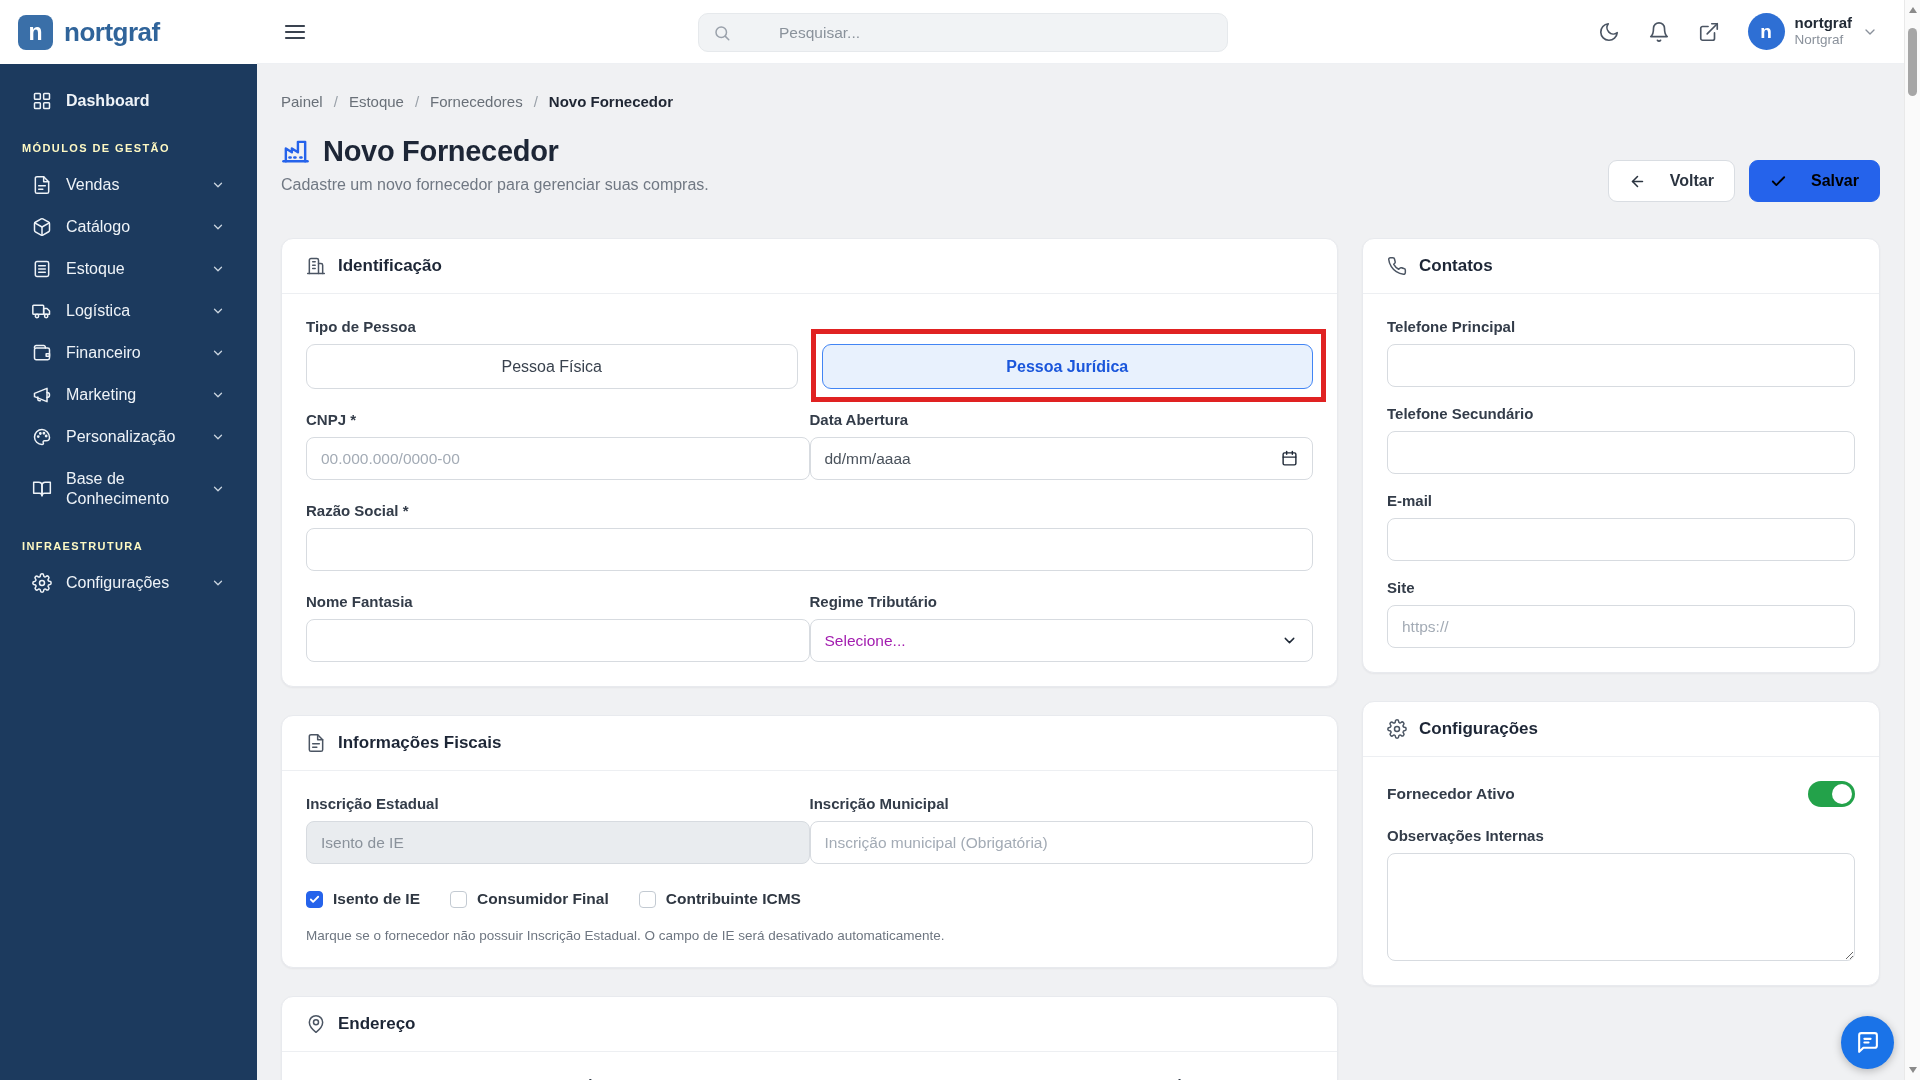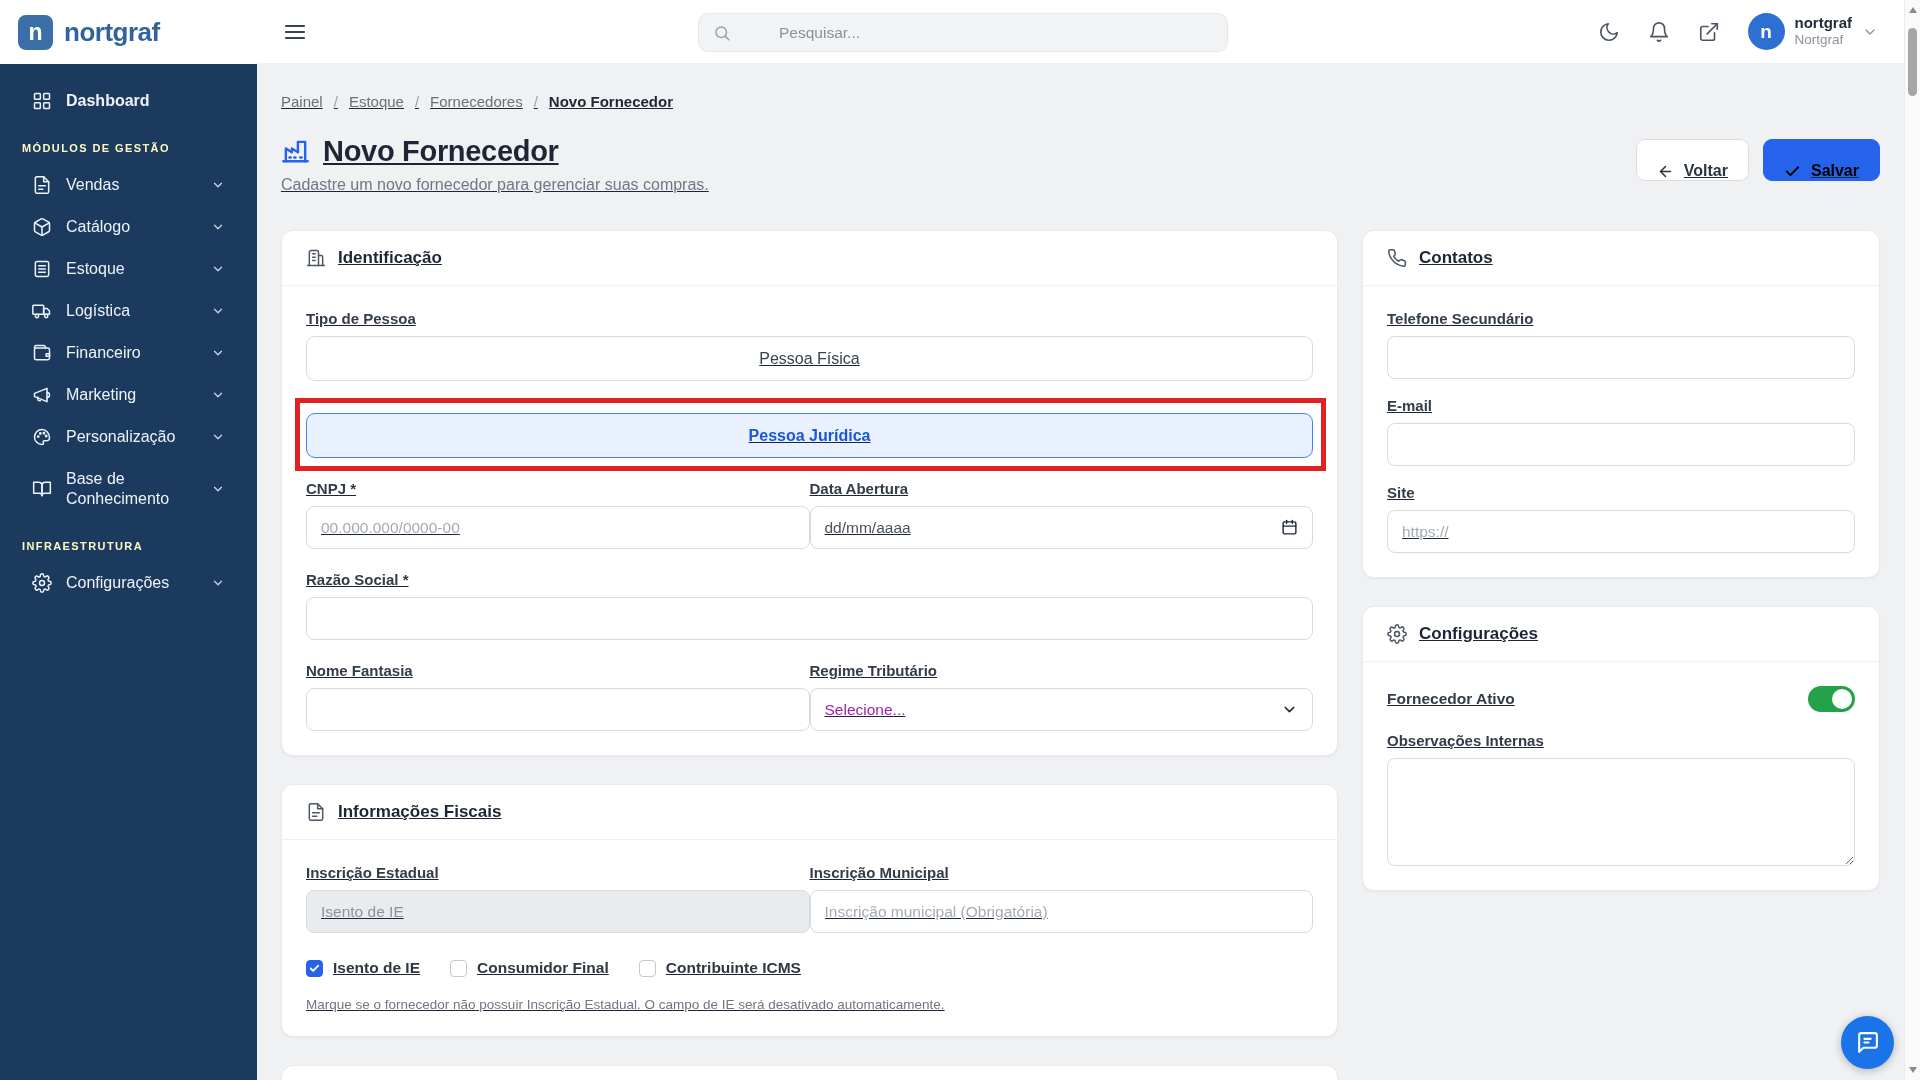--- a/index.html
+++ b/index.html
@@ -33,34 +33,34 @@
   .tb-icon { width:22px; height:22px; color:#4b5563; cursor:pointer; display:flex; }
   .tb-icon svg { width:22px; height:22px; }
   .user-chip { display:flex; align-items:center; gap:10px; cursor:pointer; }
   .avatar { width:37px; height:37px; border-radius:50%; background:#2e6fd4; color:#fff; font-weight:800; font-size:19px; display:flex; align-items:center; justify-content:center; }
   .user-name { font-size:15px; font-weight:700; color:#222b36; line-height:1.2; }
   .user-org { font-size:13.5px; color:#8a919b; line-height:1.2; }
   .user-chev { width:16px; height:16px; color:#8a919b; display:flex; }
   .user-chev svg { width:16px; height:16px; }
 
   
-  .content { position:absolute; left:257px; top:64px; right:16px; bottom:0; padding:29px 24px 0; overflow:hidden;text-decoration:underline; }
+  .content { position:absolute; left:257px; top:64px; right:16px; bottom:0; padding:29px 24px 0; overflow:hidden; }
   .breadcrumb { display:flex; align-items:center; gap:11px; font-size:15px; color:#697078; }
   .breadcrumb .crumb { cursor:pointer; }
   .breadcrumb .sep { color:#9aa1a9; }
   .breadcrumb .current { color:#1f2633; font-weight:600; }
 
   .page-head { display:flex; align-items:flex-start; margin-top:25px; }
   .title-line { display:flex; align-items:center; gap:13px; }
   .title-line .ticon { width:29px; height:29px; color:#2563eb; display:flex; }
   .title-line .ticon svg { width:29px; height:29px; }
   h1.page-title { font-size:29px; font-weight:800; color:#1d2636; letter-spacing:-0.3px; }
   .page-sub { margin-top:8px; font-size:16px; color:#707883; }
   .head-actions { margin-left:auto; display:flex; gap:14px; margin-top:4px; }
-  .btn { height:42px; border-radius:9px; display:flex; align-items:flex-end; gap:10px; padding:0 20px; font-size:16px; cursor:pointer; font-family:inherit; }
+  .btn { height:42px; border-radius:9px; display:flex; align-items:center; gap:24px; padding:0 20px; font-size:16px; cursor:pointer; font-family:inherit;margin-top:21px; }
   .btn svg { width:17px; height:17px; }
   .btn-back { background:#fff; border:1px solid #d9dde2; color:#2b3440; font-weight:600; }
   .btn-save { background:#2563eb; border:1px solid #2563eb; color:#000000; font-weight:700; }
 
   .grid { display:flex; gap:24px; margin-top:36px; align-items:flex-start; }
   .col-main { flex:1; min-width:0; display:flex; flex-direction:column; gap:28px; }
   .col-side { width:518px; flex:0 0 518px; display:flex; flex-direction:column; gap:28px; }
 
   .card { background:#fff; border:1px solid #e8eaee; border-radius:12px; box-shadow:0 1px 2px rgba(16,24,40,.05); }
   .card-head { display:flex; align-items:center; gap:12px; padding:17px 24px; border-bottom:1px solid #edeff2; font-size:17px; font-weight:700; color:#1d2636; }
@@ -74,21 +74,21 @@
   .input.disabled { background:#e9ecef; color:#8a929b; }
   .input.disabled::placeholder { color:#8a929b; }
   .fake-input { justify-content:space-between; cursor:pointer; }
   .fake-input .ph { color:#a21caf; }
   .fake-input .ph.gray { color:#4a525c; }
   .fake-input .ficon { width:17px; height:17px; color:#1f2937; display:flex; }
   .fake-input .ficon svg { width:17px; height:17px; }
   .row2 { display:grid; grid-template-columns:1fr 1fr; }
   .mt22 { margin-top:22px; }
 
-  .type-row { display:grid; grid-template-columns:1fr; gap:32px; }
+  .type-row { display:grid; grid-template-columns:1fr 1fr; gap:24px; }
   .type-btn { height:45px; border:1px solid #d7dbe0; border-radius:9px; background:#fff; font-size:16px; color:#39424e; display:flex; align-items:center; justify-content:center; cursor:pointer; font-family:inherit; width:100%; }
   .type-btn.selected { background:#e8f1fd; border:1.5px solid #4285f4; color:#1a56db; font-weight:700; }
   .red-wrap { position:relative; }
   .red-box { position:absolute; left:-11px; right:-13px; top:-15px; bottom:-13px; border:5px solid #e02222; pointer-events:none; }
 
   .cb-row { display:flex; align-items:center; gap:30px; margin-top:26px; }
   .cb { display:flex; align-items:center; gap:10px; font-size:15.5px; color:#2f3742; font-weight:600; cursor:pointer; }
   .cb-box { width:17px; height:17px; border-radius:4px; border:1.5px solid #c3cad2; background:#fff; display:flex; align-items:center; justify-content:center; }
   .cb-box.checked { background:#2563eb; border-color:#2563eb; }
   .cb-box svg { width:11px; height:11px; color:#fff; }
@@ -531,20 +531,24 @@
           <div class="card-head">
             <span class="cicon">
                 <svg viewBox="0 0 24 24" fill="none" stroke="currentColor" stroke-width="1.8" stroke-linecap="round" stroke-linejoin="round">
                   <path d="M22 16.92v3a2 2 0 0 1-2.18 2 19.79 19.79 0 0 1-8.63-3.07 19.5 19.5 0 0 1-6-6A19.79 19.79 0 0 1 2.08 4.18 2 2 0 0 1 4.06 2h3a2 2 0 0 1 2 1.72 12.84 12.84 0 0 0 .7 2.81 2 2 0 0 1-.45 2.11L8.09 9.91a16 16 0 0 0 6 6l1.27-1.27a2 2 0 0 1 2.11-.45 12.84 12.84 0 0 0 2.81.7A2 2 0 0 1 22 16.92z"></path>
                 </svg>
               </span>
             <span>Contatos</span>
           </div>
           <div class="card-body">
             <div class="field stack-field">
+              <label>Telefone Principal</label>
+              <input class="input" style="">
+            </div>
+            <div class="field stack-field">
               <label>Telefone Secundário</label>
               <input class="input" style="">
             </div>
             <div class="field stack-field">
               <label>E-mail</label>
               <input class="input" style="">
             </div>
             <div class="field" style="margin-bottom:0;">
               <label>Site</label>
               <input class="input" placeholder="https://" style="">

